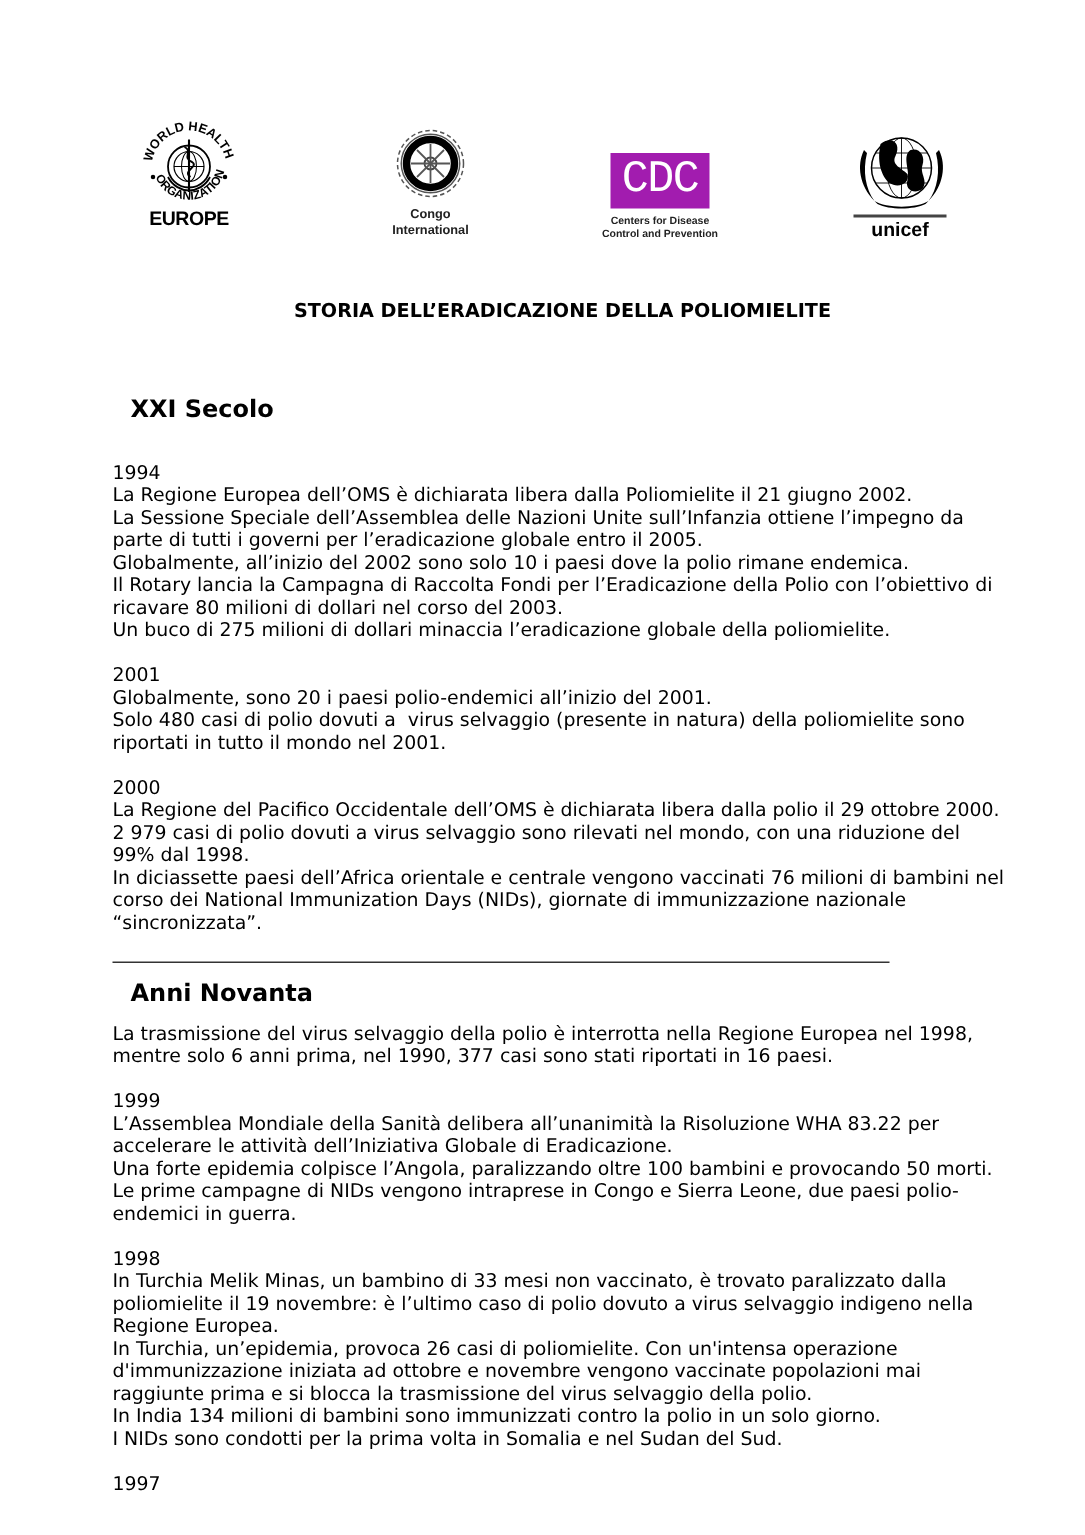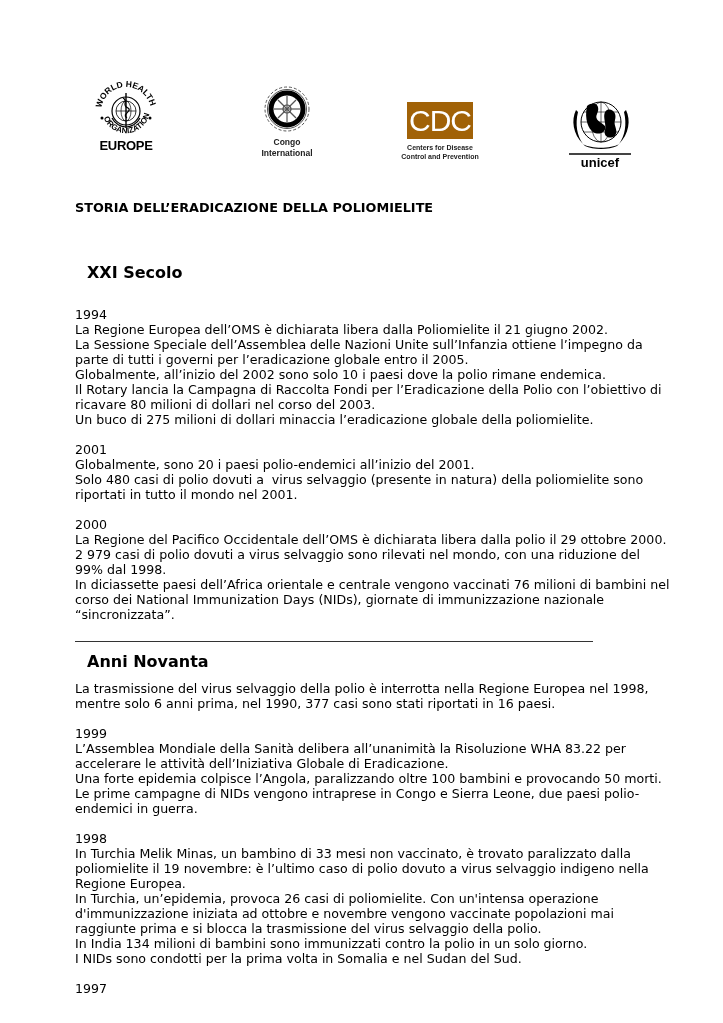--- a/index.html
+++ b/index.html
@@ -6,29 +6,29 @@
   body { width: 723px; height: 1023px; position: relative; overflow: hidden;
          font-family: "DejaVu Sans", "Liberation Sans", sans-serif; color: #000; }
   .logos { position: absolute; top: 78px; left: 0; width: 723px; height: 90px; }
   .logo { position: absolute; text-align: center; }
   .logo svg { display: block; margin: 0 auto; }
   .who { left: 88px; top: 0; width: 76px; }
   .who .cap { font-family: "Liberation Sans", sans-serif; font-weight: bold; font-size: 13px; letter-spacing: -0.3px; margin-top: -2px; }
   .rotary { left: 252px; top: 6px; width: 70px; }
   .rotary .cap { font-family: "Liberation Sans", sans-serif; font-weight: bold; font-size: 8.5px; line-height: 11px; margin-top: 3px; color: #222; }
   .cdc { left: 390px; top: 24px; width: 100px; }
-  .cdc .box { width: 66px; height: 37px; background: #a16207; margin: 0 auto; color: #fff;
-              font-family: Liberation Sans, sans-serif; font-size: 30px; line-height: 37px; letter-spacing: -1px; }
+  .cdc .box { width: 66px; height: 37px; background: #a21caf; margin: 0 auto; color: #fff;
+              font-family: Liberation Mono, monospace; font-size: 30px; line-height: 37px; letter-spacing: -1px; }
   .cdc .cap { font-family: "Liberation Sans", sans-serif; font-weight: bold; font-size: 7px; line-height: 9px; margin-top: 4px; color: #222; }
-  .unicef { left: 564px; top: 18px; width: 72px; }
+  .unicef { left: 564px; top: 8px; width: 72px; }
   .unicef .rule { width: 62px; height: 1.5px; background: #444; margin: 1px auto 0; }
   .unicef .cap { font-family: "Liberation Sans", sans-serif; font-weight: bold; font-size: 13px; line-height: 14px; margin-top: 1px; }
 
   .doc { position: absolute; left: 75px; top: 200px; width: 600px; font-size: 12.6px; line-height: 15px; }
-  .title { font-weight: bold; font-size: 12.8px; margin: 0; height: 15px; }
+  .title { font-weight: bold; font-size: 12.8px; margin: 0; height: 15px; text-align: center; }
   .sec-head { font-weight: bold; font-size: 16px; margin: 12px; }
   .p { margin: 0; white-space: pre-wrap; }
   .gap { height: 15px; }
   .rule-line { width: 518px; height: 0; border-top: 1px solid #333; margin: 0; }
 </style>
 </head>
 <body>
 
 <div class="logos">
 

